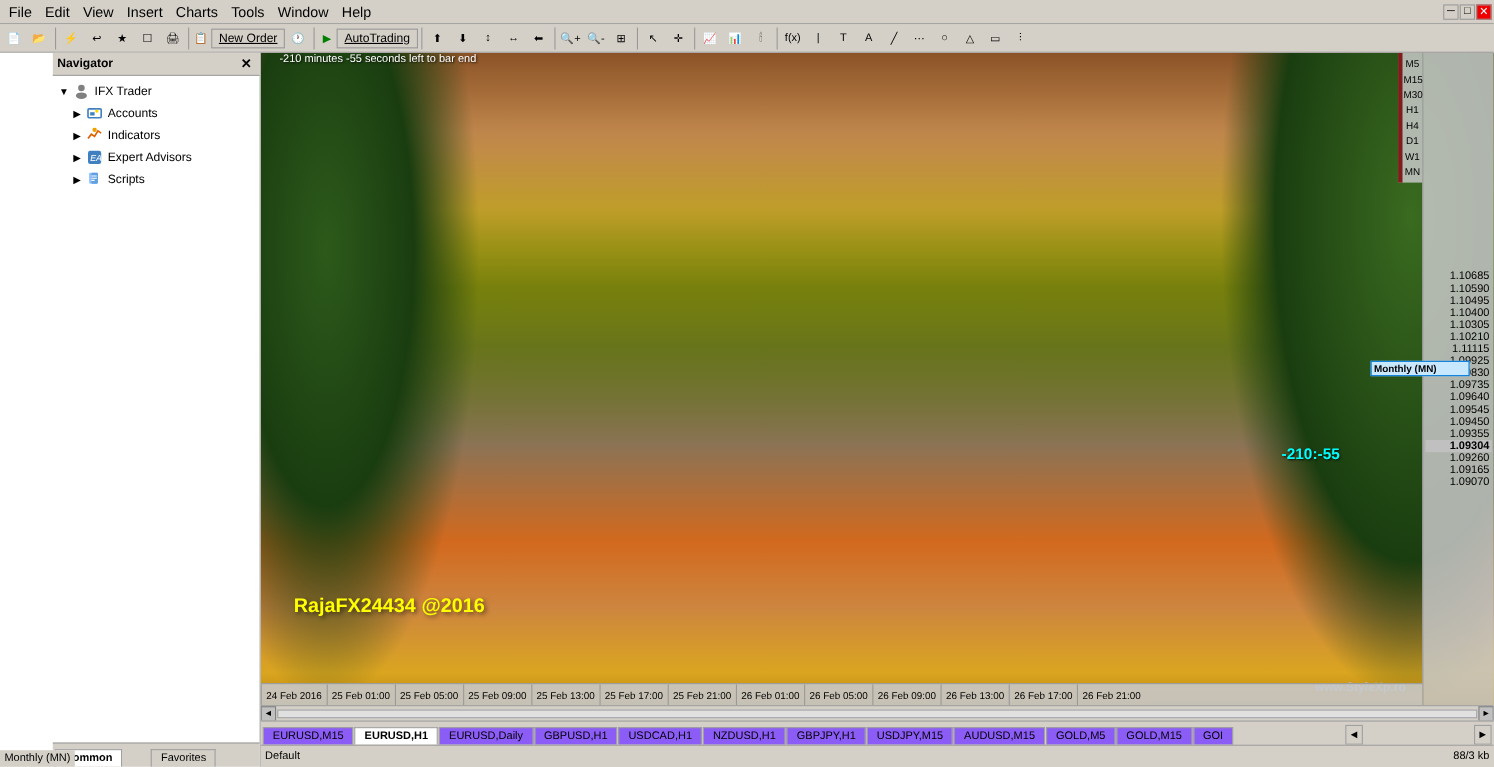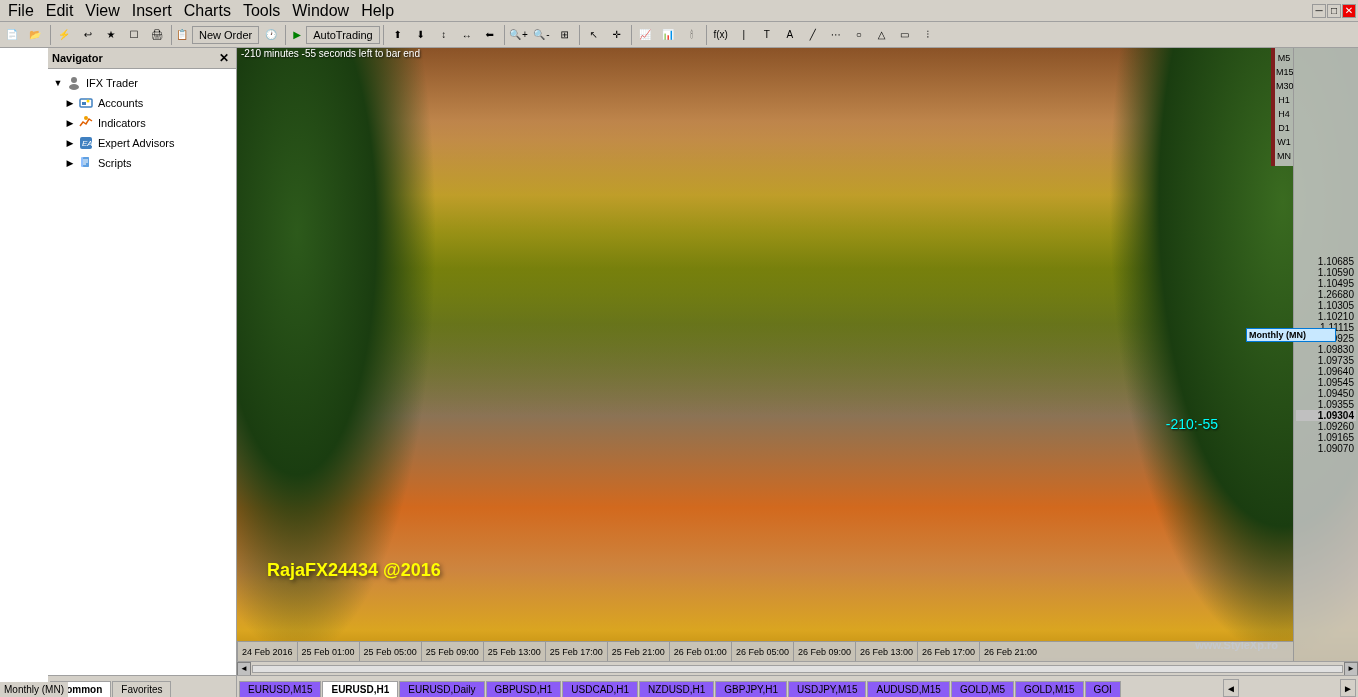--- a/index.html
+++ b/index.html
@@ -1,26 +1,26 @@
 <!DOCTYPE html>
 <html><head>
   <meta charset="utf-8">
   <style>
     * { margin: 0; padding: 0; box-sizing: border-box; }
     body { font-family: 'Segoe UI', Tahoma, Geneva, Verdana, sans-serif; font-size: 11px; background: #d4d0c8; overflow: hidden; width: 1358px; height: 697px; }
 
     
     #menu-bar { display: flex; align-items: center; background: #d4d0c8; height: 22px; border-bottom: 1px solid #a0a0a0; padding: 0 2px; }
-    #menu-bar .menu-item { padding: 2px 6px; cursor: pointer; font-size: 16px; }
+    #menu-bar .menu-item { padding: 2px 6px; cursor: pointer; font-size: 13px; }
 
     
     #toolbar { display: flex; align-items: center; background: #d4d0c8; height: 26px; border-bottom: 1px solid #a0a0a0; padding: 0 2px; gap: 1px; flex-wrap: nowrap; overflow: hidden; }
     .tb-btn { width: 22px; height: 22px; background: #d4d0c8; border: 1px solid transparent; display: flex; align-items: center; justify-content: center; cursor: pointer; font-size: 10px; }
     .tb-sep { width: 1px; height: 20px; background: #999; margin: 0 2px; }
-    .tb-new-order { display: flex; align-items: center; gap: 3px; padding: 2px 6px; background: #d4d0c8; border: 1px solid #999; cursor: pointer; font-size: 11px; }
+    .tb-new-order { display: flex; align-items: center; gap: 3px; padding: 2px 6px; background: #d4d0c8; border: 1px solid #999; cursor: pointer; font-size: 11px; text-decoration: underline; }
 
     
     #main { display: flex; height: calc(697px - 48px); }
 
     
     #navigator { width: 237px; background: #ffffff; border-right: 1px solid #a0a0a0; display: flex; flex-direction: column; padding-left: 48px; }
     #navigator-header { display: flex; align-items: center; justify-content: space-between; background: #d4d0c8; border-bottom: 1px solid #a0a0a0; padding: 2px 4px; font-size: 11px; font-weight: bold; }
     #navigator-close { cursor: pointer; font-size: 12px; width: 16px; height: 16px; display: flex; align-items: center; justify-content: center; }
     .nav-tree { flex: 1; overflow-y: auto; padding: 4px 0; }
     .nav-item { display: flex; align-items: center; padding: 2px 4px; cursor: pointer; }
@@ -36,57 +36,57 @@
     #chart-bg { position: absolute; inset: 0; background: linear-gradient(180deg, #8B7355 0%, #A0896B 15%, #6B8E23 30%, #556B2F 45%, #8B7355 60%, #D2691E 75%, #CD853F 85%, #DAA520 95%, #B8860B 100%); }
 
     
     .tree-left { position: absolute; left: 0; top: 0; width: 200px; height: 100%; background: radial-gradient(ellipse at 30% 30%, #2d5a1b 0%, #1a3d10 40%, transparent 70%); }
     .tree-right { position: absolute; right: 0; top: 0; width: 250px; height: 100%; background: radial-gradient(ellipse at 70% 25%, #3a6b20 0%, #1a3d10 50%, transparent 70%); }
     .sky-gradient { position: absolute; top: 0; left: 0; right: 0; height: 60%; background: linear-gradient(180deg, #8B4513 0%, #CD853F 20%, #DAA520 40%, #808000 60%, transparent 100%); opacity: 0.7; }
 
     
     #chart-info { position: absolute; top: 0; left: 0; right: 0; z-index: 10; display: flex; flex-direction: column; }
     #chart-title { color: #ffffff; font-size: 11px; padding: 2px 4px; text-shadow: 1px 1px 2px rgba(0,0,0,0.8); }
-    #chart-subtitle { color: #ffffff; font-size: 10px; padding: 0 4px; text-shadow: 1px 1px 2px rgba(0,0,0,0.8); }
+    #chart-subtitle { color: #ffffff; font-size: 10px; padding: 0 17px; text-shadow: 1px 1px 2px rgba(0,0,0,0.8); }
 
     
     #price-scale { position: absolute; right: 0; top: 0; bottom: 0; width: 65px; background: rgba(200, 200, 200, 0.85); border-left: 1px solid #999; display: flex; flex-direction: column; justify-content: center; padding: 5px 2px; z-index: 5; }
     .price-label { font-size: 10px; text-align: right; padding-right: 2px; color: #000; }
 
     
     #tf-sidebar { position: absolute; right: 65px; top: 0; width: 22px; background: rgba(200,200,200,0.85); border-left: 4px solid #7f1d1d; display: flex; flex-direction: column; align-items: center; padding: 4px 0; gap: 2px; z-index: 5; }
     .tf-btn { font-size: 9px; color: #000; cursor: pointer; padding: 1px 2px; width: 20px; text-align: center; }
     .tf-monthly { background: #c8e8ff; border: 1px solid #0078d7; font-size: 9px; padding: 1px 2px; width: 90px; position: absolute; right: 22px; top: 280px; z-index: 20; font-weight: bold; color: #000; }
 
     
     #watermark { position: absolute; bottom: 80px; left: 30px; z-index: 10; }
     #watermark-line1 { color: #00ffff; font-size: 28px; font-weight: bold; text-shadow: 2px 2px 4px rgba(0,0,0,0.5); }
     #watermark-line2 { color: #ffff00; font-size: 18px; font-weight: bold; text-shadow: 2px 2px 4px rgba(0,0,0,0.5); }
 
     
-    #chart-timer { position: absolute; right: 140px; top: 60%; color: #00ffff; font-size: 14px; font-weight: normal; z-index: 10; text-shadow: 1px 1px 2px rgba(0,0,0,0.8); }
+    #chart-timer { position: absolute; right: 140px; top: 60%; color: #00ffff; font-size: 14px; font-weight: bold; z-index: 10; text-shadow: 1px 1px 2px rgba(0,0,0,0.8); }
 
     
     #site-watermark { position: absolute; bottom: 10px; right: 80px; color: #aaccff; font-size: 11px; font-weight: bold; z-index: 10; }
 
     
     #candles-svg { position: absolute; inset: 0; z-index: 8; }
 
     
     #time-axis { position: absolute; bottom: 0; left: 0; right: 65px; height: 20px; background: rgba(200,200,200,0.9); border-top: 1px solid #999; display: flex; align-items: center; z-index: 10; overflow: hidden; }
     .time-label { font-size: 9px; color: #000; flex-shrink: 0; padding: 0 4px; white-space: nowrap; border-left: 1px solid #999; height: 100%; display: flex; align-items: center; }
 
     
     #bottom-tabs { height: 22px; background: #d4d0c8; border-top: 1px solid #a0a0a0; display: flex; align-items: flex-end; padding: 0 2px; }
     .chart-tab { padding: 2px 8px; background: #8b5cf6; border: 1px solid #a0a0a0; border-bottom: none; cursor: pointer; font-size: 10px; margin-right: 1px; }
     .chart-tab.active { background: #ffffff; font-weight: bold; }
     #tab-scroll-left, #tab-scroll-right { width: 16px; height: 18px; background: #d4d0c8; border: 1px solid #a0a0a0; cursor: pointer; display: flex; align-items: center; justify-content: center; font-size: 10px; margin-left: auto; }
 
     
-    #nav-bottom { height: 22px; background: #d4d0c8; border-top: 1px solid #a0a0a0; display: flex; align-items: flex-end; padding: 0 2px; }
+    #nav-bottom { height: 22px; background: #d4d0c8; border-top: 1px solid #a0a0a0; display: flex; align-items: flex-end; padding: 0 2px; gap: 25px; }
     .nav-tab { padding: 2px 8px; background: #d4d0c8; border: 1px solid #a0a0a0; border-bottom: none; cursor: pointer; font-size: 10px; margin-right: 1px; }
     .nav-tab.active { background: #ffffff; font-weight: bold; }
 
     
     #status-bar { height: 20px; background: #d4d0c8; border-top: 1px solid #a0a0a0; display: flex; align-items: center; padding: 0 4px; font-size: 10px; }
     .win-btn { width: 14px; height: 14px; font-size: 10px; display: flex; align-items: center; justify-content: center; cursor: pointer; background: #d4d0c8; border: 1px solid #999; }
 
     .scrollbar-area { height: 14px; background: #d4d0c8; border-top: 1px solid #a0a0a0; display: flex; align-items: center; }
     .scroll-btn { width: 14px; height: 14px; background: #c0c0c0; border: 1px solid #808080; display: flex; align-items: center; justify-content: center; font-size: 8px; cursor: pointer; }
     .scroll-track { flex: 1; height: 8px; background: #e0e0e0; border: 1px solid #a0a0a0; margin: 0 1px; }
@@ -408,21 +408,21 @@
         </div>
 
         <div id="chart-timer">-210:-55</div>
 
         <div id="site-watermark">www.StyleXp.ro</div>
 
         <div id="price-scale">
           <div class="price-label">1.10685</div>
           <div class="price-label">1.10590</div>
           <div class="price-label">1.10495</div>
-          <div class="price-label">1.26680</div>
+          <div class="price-label">1.10400</div>
           <div class="price-label">1.10305</div>
           <div class="price-label">1.10210</div>
           <div class="price-label">1.11115</div>
           <div class="price-label">1.09925</div>
           <div class="price-label">1.09830</div>
           <div class="price-label">1.09735</div>
           <div class="price-label">1.09640</div>
           <div class="price-label">1.09545</div>
           <div class="price-label">1.09450</div>
           <div class="price-label">1.09355</div>
@@ -478,18 +478,22 @@
         <div class="chart-tab">GBPJPY,H1</div>
         <div class="chart-tab">USDJPY,M15</div>
         <div class="chart-tab">AUDUSD,M15</div>
         <div class="chart-tab">GOLD,M5</div>
         <div class="chart-tab">GOLD,M15</div>
         <div class="chart-tab">GOI</div>
         <div id="tab-scroll-left">◄</div>
         <div id="tab-scroll-right">►</div>
       </div>
 
+      <div id="status-bar">
+        <span>Default</span>
+        <span style="margin-left: auto;">88/3 kb</span>
+      </div>
     </div>
   </div>
 
   <div style="position:absolute; bottom:0; left:0; font-size:10px; background:#d4d0c8; padding:2px 4px; z-index:100;">Monthly (MN)</div>
 
 </div>
 
 </body></html>

